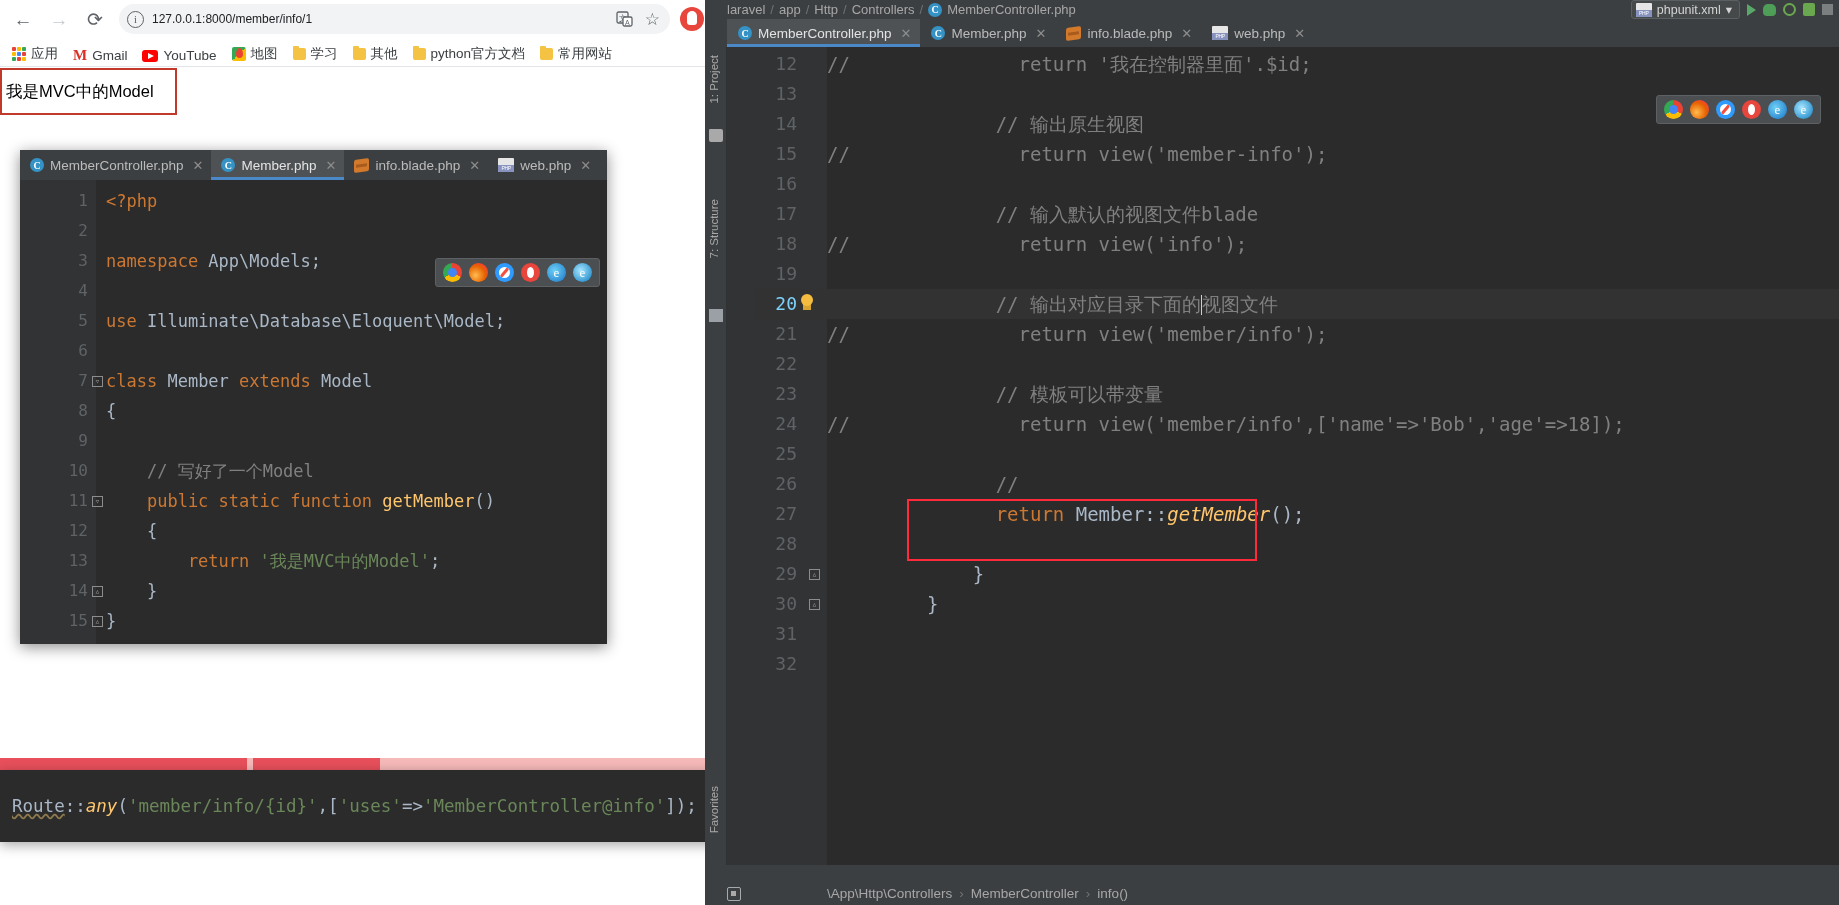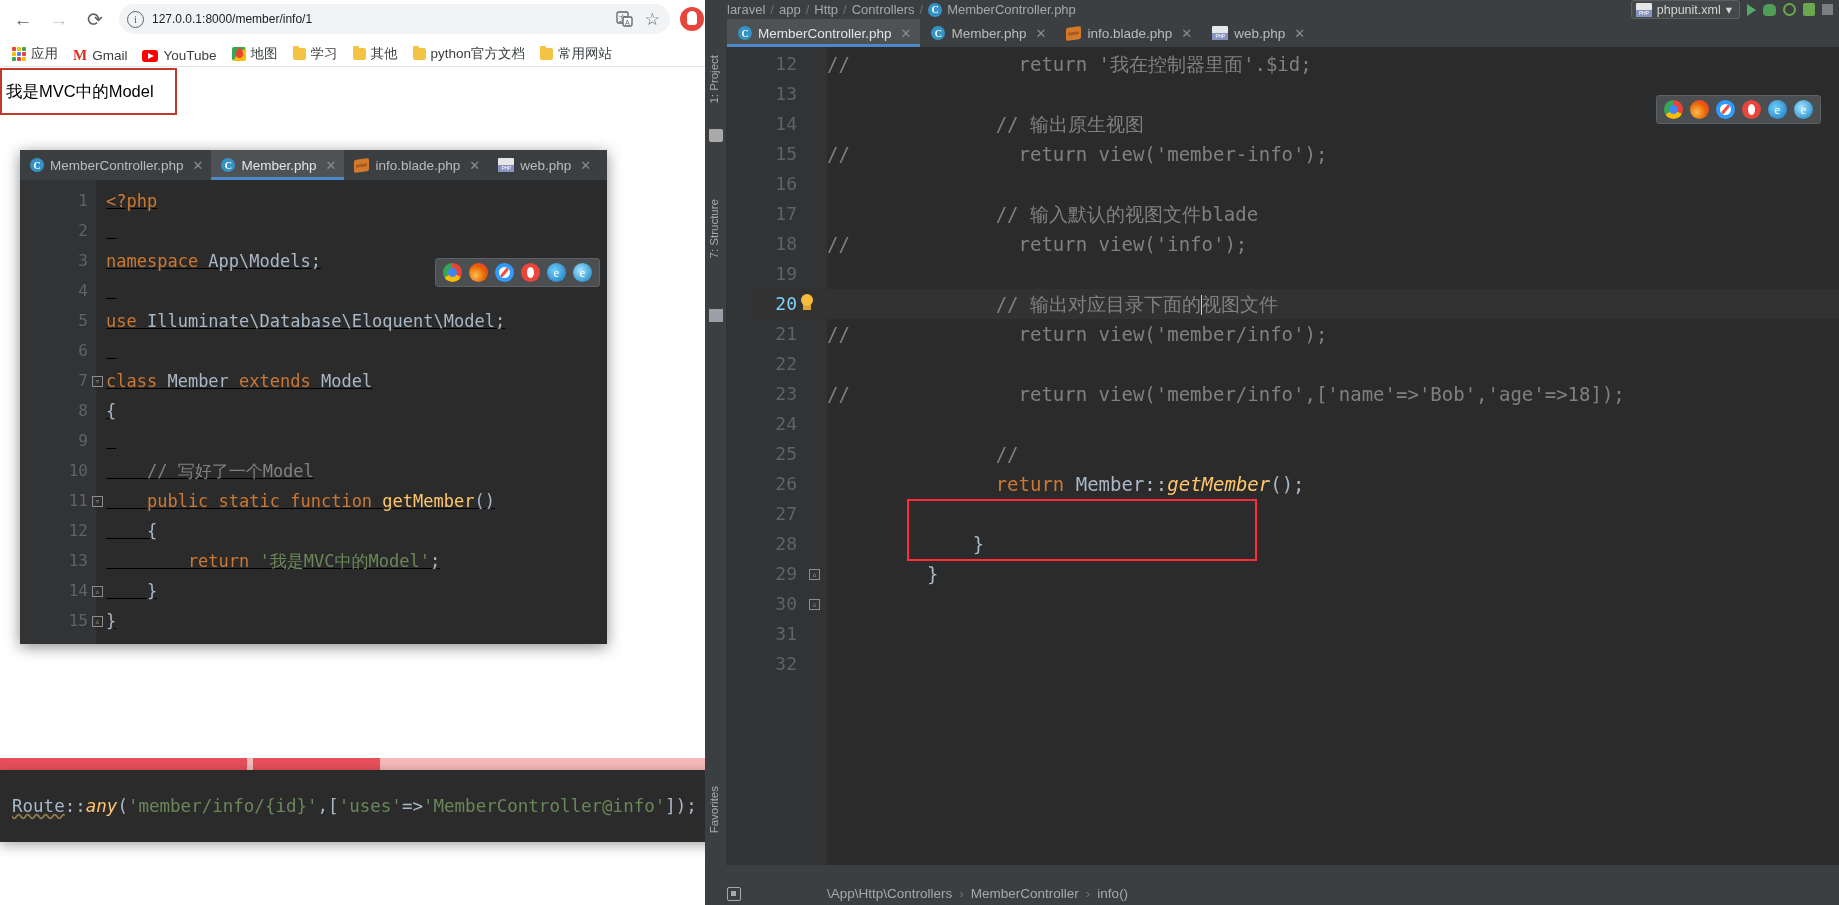--- a/index.html
+++ b/index.html
@@ -143,21 +143,21 @@
     width: 76px; background: #313335; color: #606366; text-align: right;
     padding-right: 8px; padding-top: 6px; flex: none; position: relative;
   }
   .gutter .ln { height: 30px; line-height: 30px; font-size: 16px; }
   .fold {
     position: absolute; right: -22px; width: 11px; height: 11px;
     border: 1px solid #8c8c8c; color: #8c8c8c; font-size: 9px; line-height: 9px;
     text-align: center;
   }
   .codelines { padding-top: 6px; flex: 1; position: relative; }
-  .cl { height: 30px; line-height: 30px; white-space: pre; padding-left: 10px; text-decoration: underline; }
+  .cl { height: 30px; line-height: 30px; white-space: pre; padding-left: 10px; }
   .kw  { color: #cc7832; }
   .txt { color: #a9b7c6; }
   .str { color: #6a8759; }
   .cmt { color: #808080; }
   .fn  { color: #ffc66d; }
 
   .browser-popup {
     position: absolute; display: flex; align-items: center; gap: 7px;
     background: #4b4f51; border: 1px solid #5d6163; border-radius: 3px;
     padding: 4px 7px;
@@ -564,20 +564,21 @@
             <div class="icl"><span style="display:inline-block;width:100px"></span>&nbsp;</div>
             <div class="icl"><span style="display:inline-block;width:100px"></span><span class="cmt">      // 输出原生视图</span></div>
             <div class="icl"><span class="cmt" style="display:inline-block;width:100px">//</span><span class="cmt">        return view('member-info');</span></div>
             <div class="icl"><span style="display:inline-block;width:100px"></span>&nbsp;</div>
             <div class="icl"><span style="display:inline-block;width:100px"></span><span class="cmt">      // 输入默认的视图文件blade</span></div>
             <div class="icl"><span class="cmt" style="display:inline-block;width:100px">//</span><span class="cmt">        return view('info');</span></div>
             <div class="icl"><span style="display:inline-block;width:100px"></span>&nbsp;</div>
             <div class="icl cur"><span style="display:inline-block;width:100px"></span><span class="cmt">      // 输出对应目录下面的<span class="caret"></span>视图文件</span></div>
             <div class="icl"><span class="cmt" style="display:inline-block;width:100px">//</span><span class="cmt">        return view('member/info');</span></div>
             <div class="icl"><span style="display:inline-block;width:100px"></span>&nbsp;</div>
+            <div class="icl"><span style="display:inline-block;width:100px"></span><span class="cmt">      // 模板可以带变量</span></div>
             <div class="icl"><span class="cmt" style="display:inline-block;width:100px">//</span><span class="cmt">        return view('member/info',['name'=&gt;'Bob','age'=&gt;18]);</span></div>
             <div class="icl"><span style="display:inline-block;width:100px"></span>&nbsp;</div>
             <div class="icl"><span style="display:inline-block;width:100px"></span><span class="cmt">      //</span></div>
             <div class="icl"><span style="display:inline-block;width:100px"></span><span class="kw">      return </span><span class="txt">Member</span><span class="txt">::</span><span class="fn" style="font-style:italic">getMember</span><span class="txt">();</span></div>
             <div class="icl"><span style="display:inline-block;width:100px"></span>&nbsp;</div>
             <div class="icl"><span style="display:inline-block;width:100px"></span><span class="txt">    }</span></div>
             <div class="icl"><span style="display:inline-block;width:100px"></span><span class="txt">}</span></div>
             <div class="icl"><span style="display:inline-block;width:100px"></span>&nbsp;</div>
             <div class="icl"><span style="display:inline-block;width:100px"></span>&nbsp;</div>
           </div>

